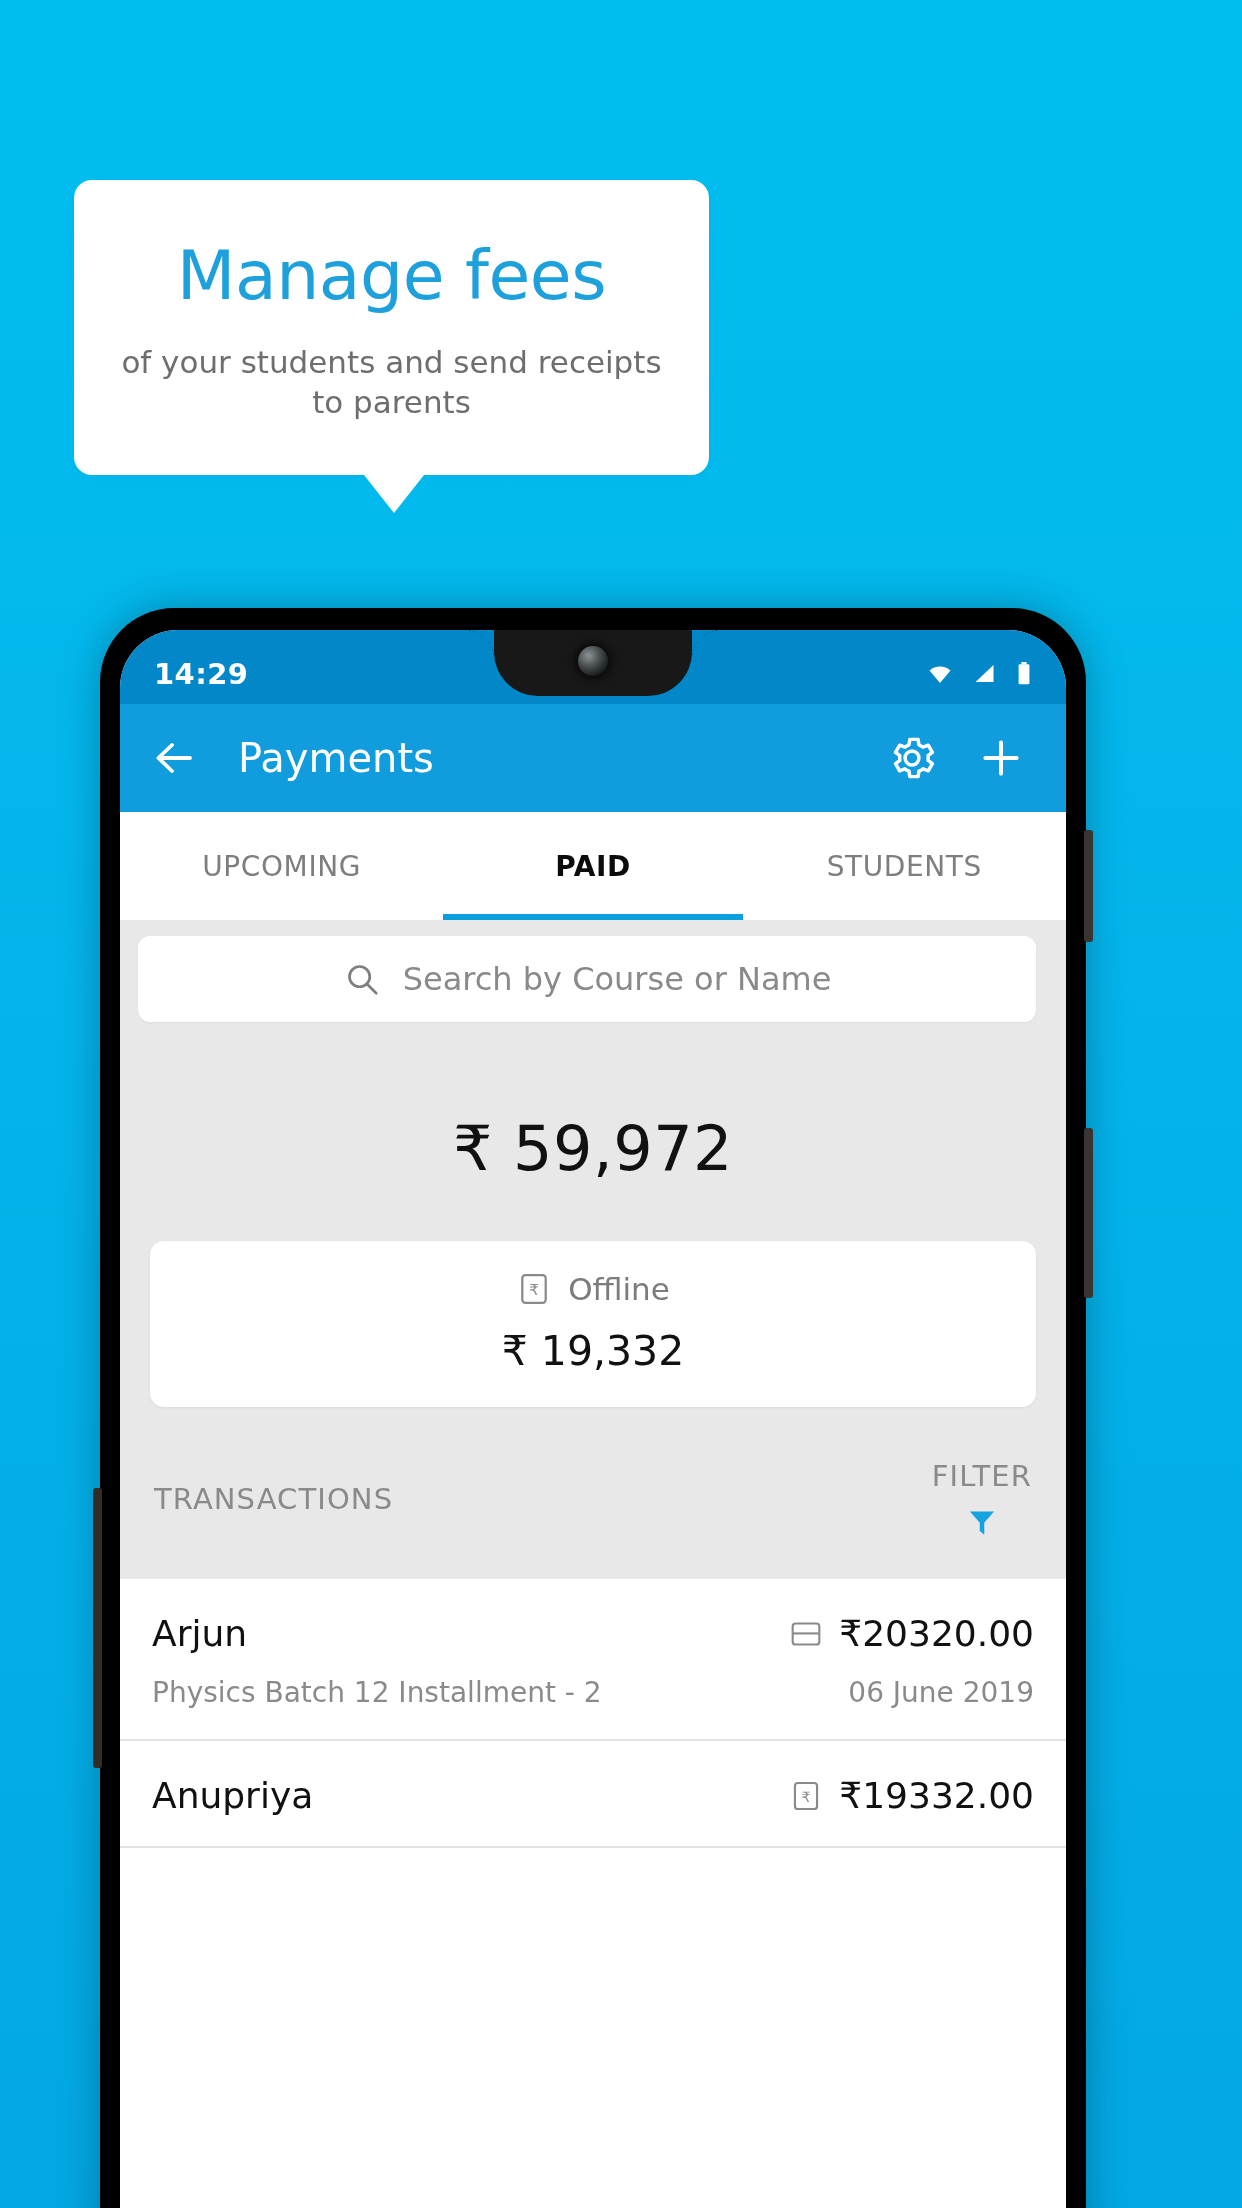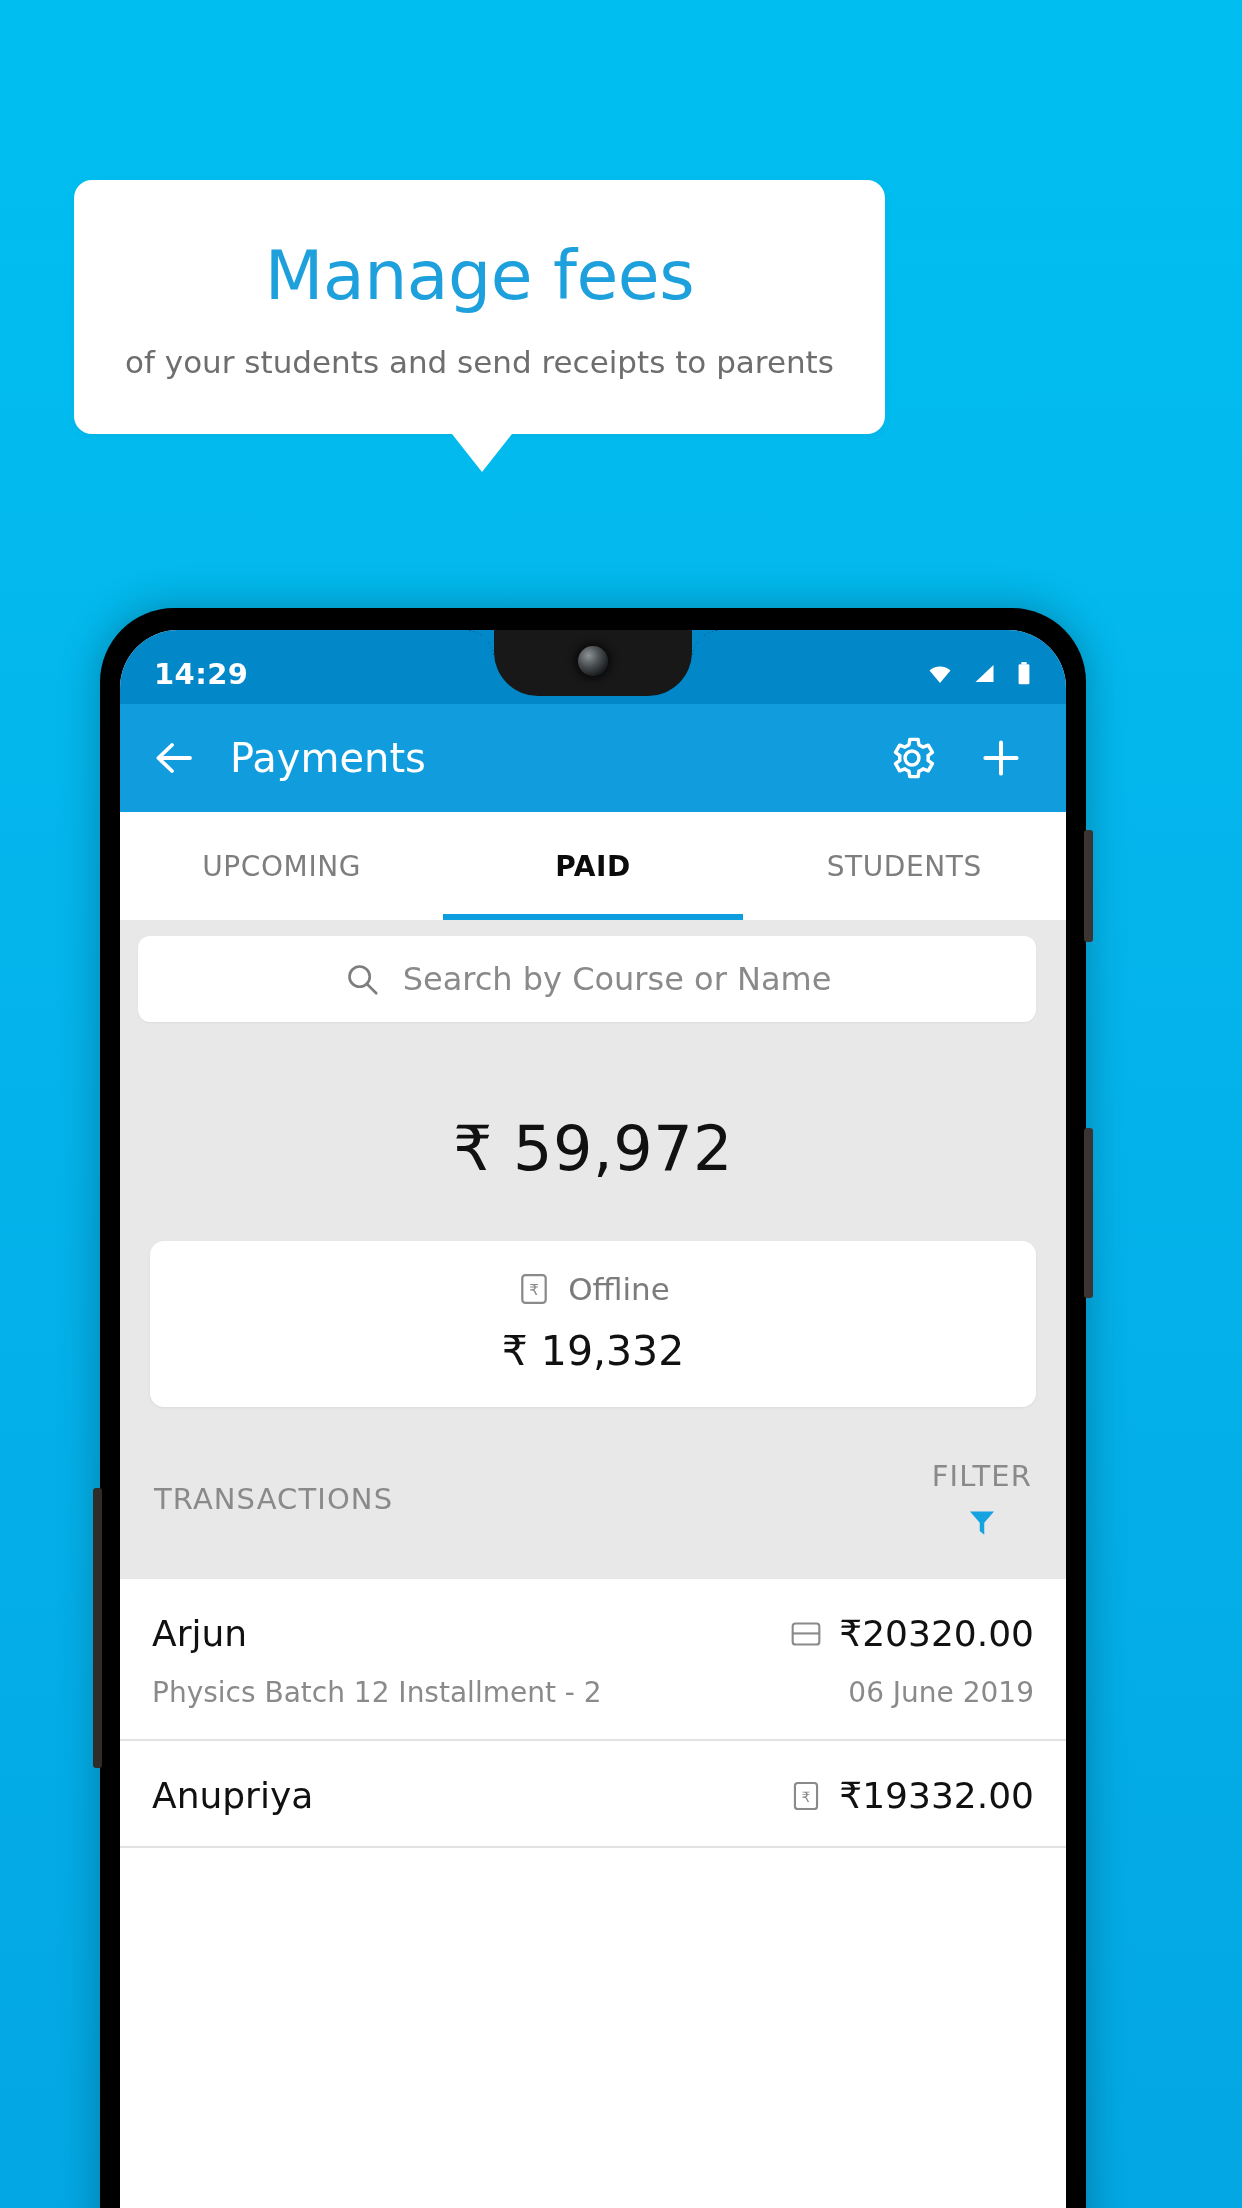--- a/index.html
+++ b/index.html
@@ -10,21 +10,21 @@
   }
   body {
     background: linear-gradient(180deg, #00BFF0 0%, #04B5EC 40%, #03A7E3 100%);
     position: relative;
   }
 
   
   .bubble-wrap {
     position: absolute;
     left: 74px; top: 180px;
-    width: 811px;
+    width: 635px;
   }
   .bubble {
     background: #ffffff;
     border-radius: 18px;
     padding: 58px 40px 52px 40px;
     text-align: center;
     box-shadow: 0 2px 10px rgba(0,0,0,0.04);
   }
   .bubble-title {
     color: #1EA0DC;
@@ -154,20 +154,21 @@
     box-shadow: 0 0 7px 4px rgba(0,0,0,0.55);
   }
 
   
   .appbar {
     height: 108px;
     background: #119CDE;
     display: flex;
     align-items: center;
     padding: 0 30px;
+    gap: 8px;
   }
   .appbar-title {
     color: #ffffff;
     font-size: 40px;
     font-weight: 400;
     margin-left: 32px;
   }
   .appbar-actions {
     margin-left: auto;
     display: flex;

